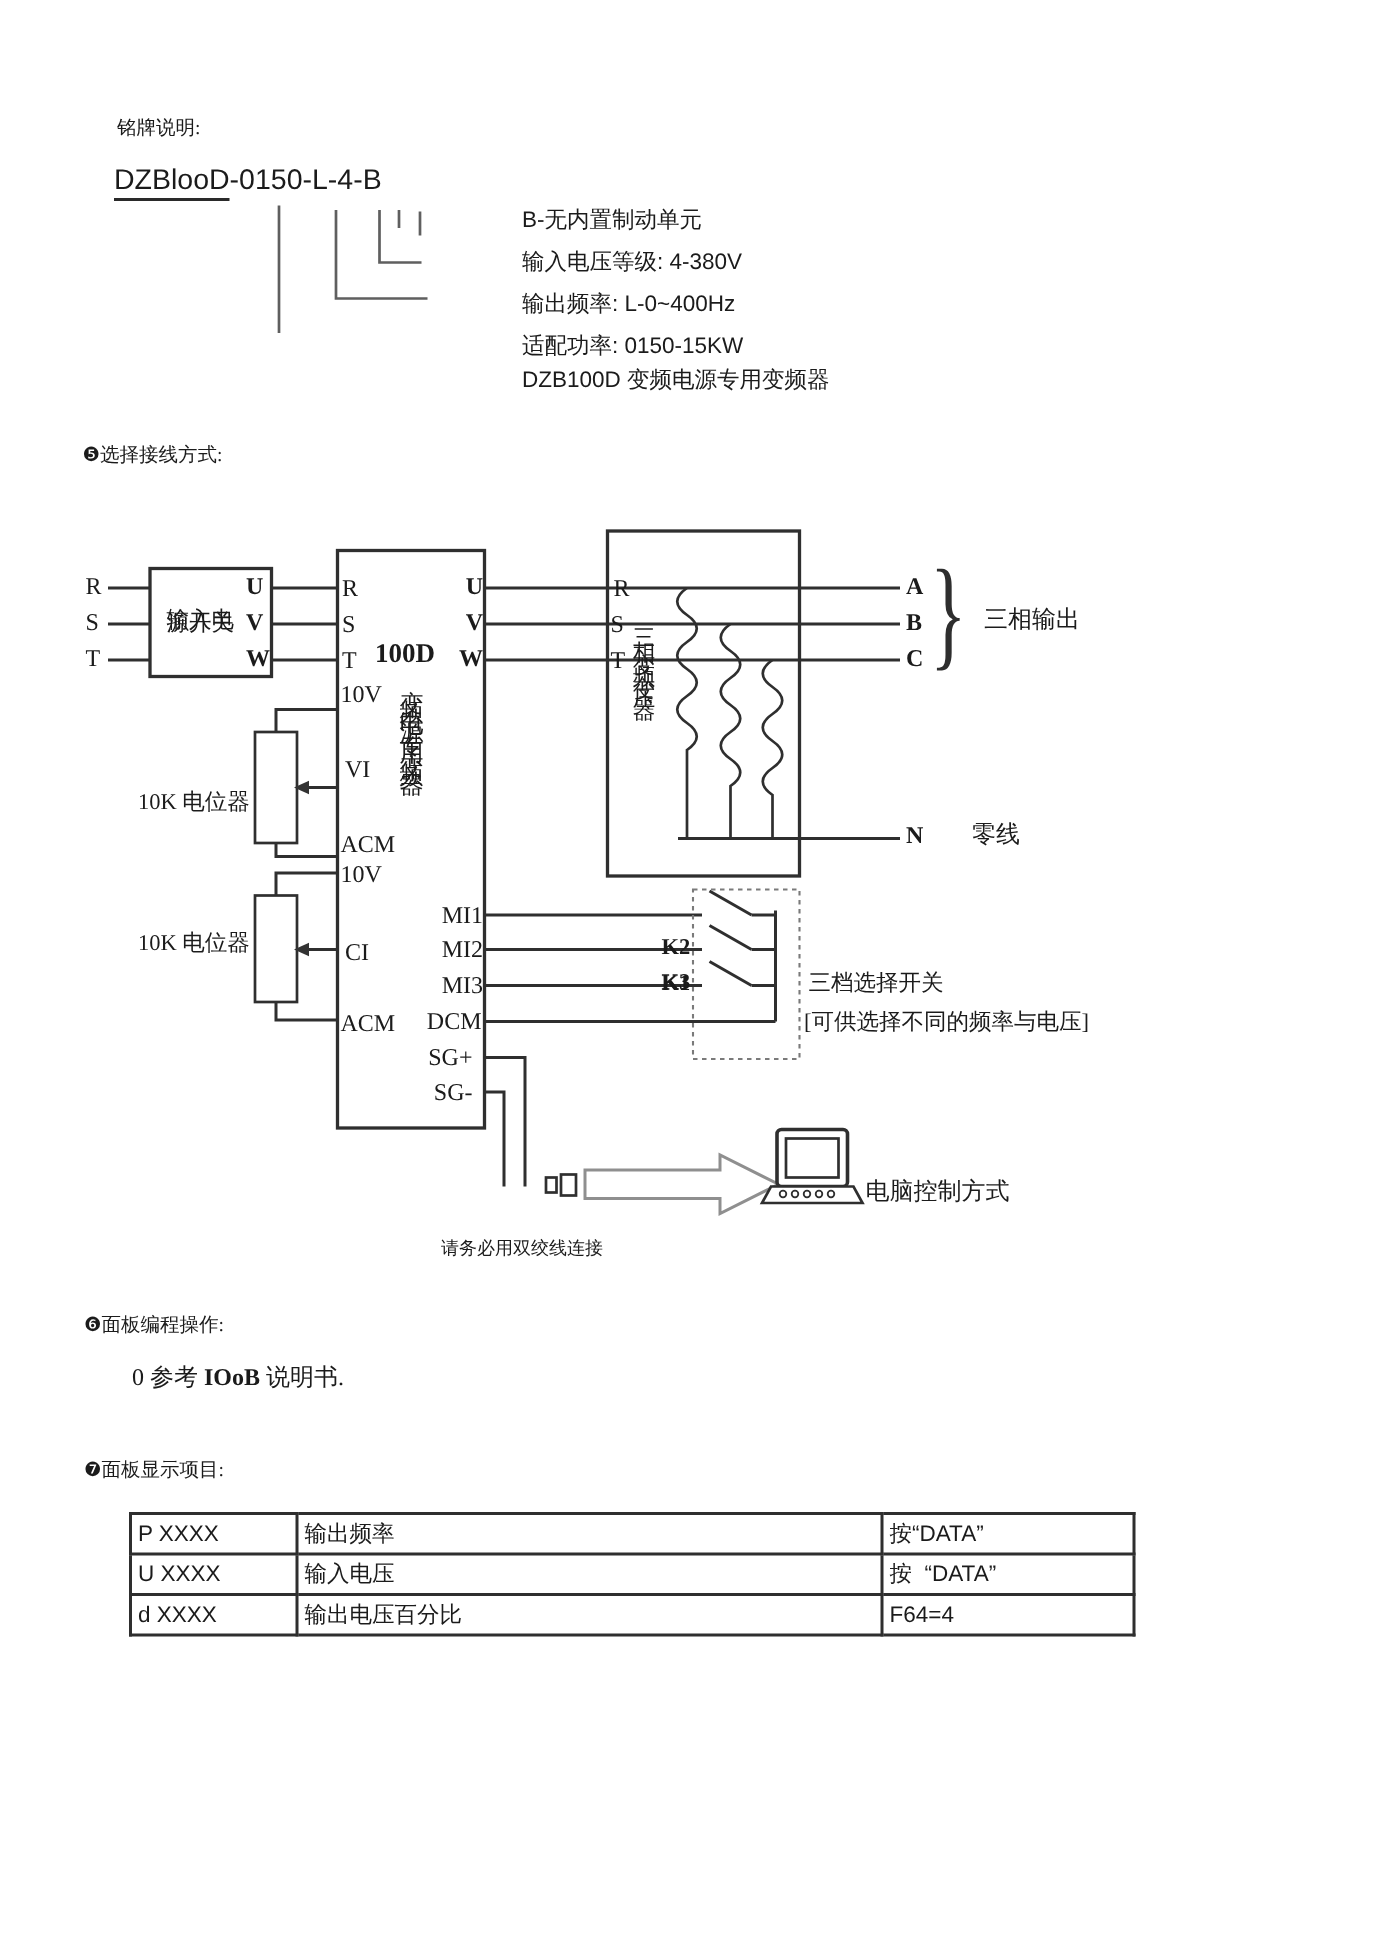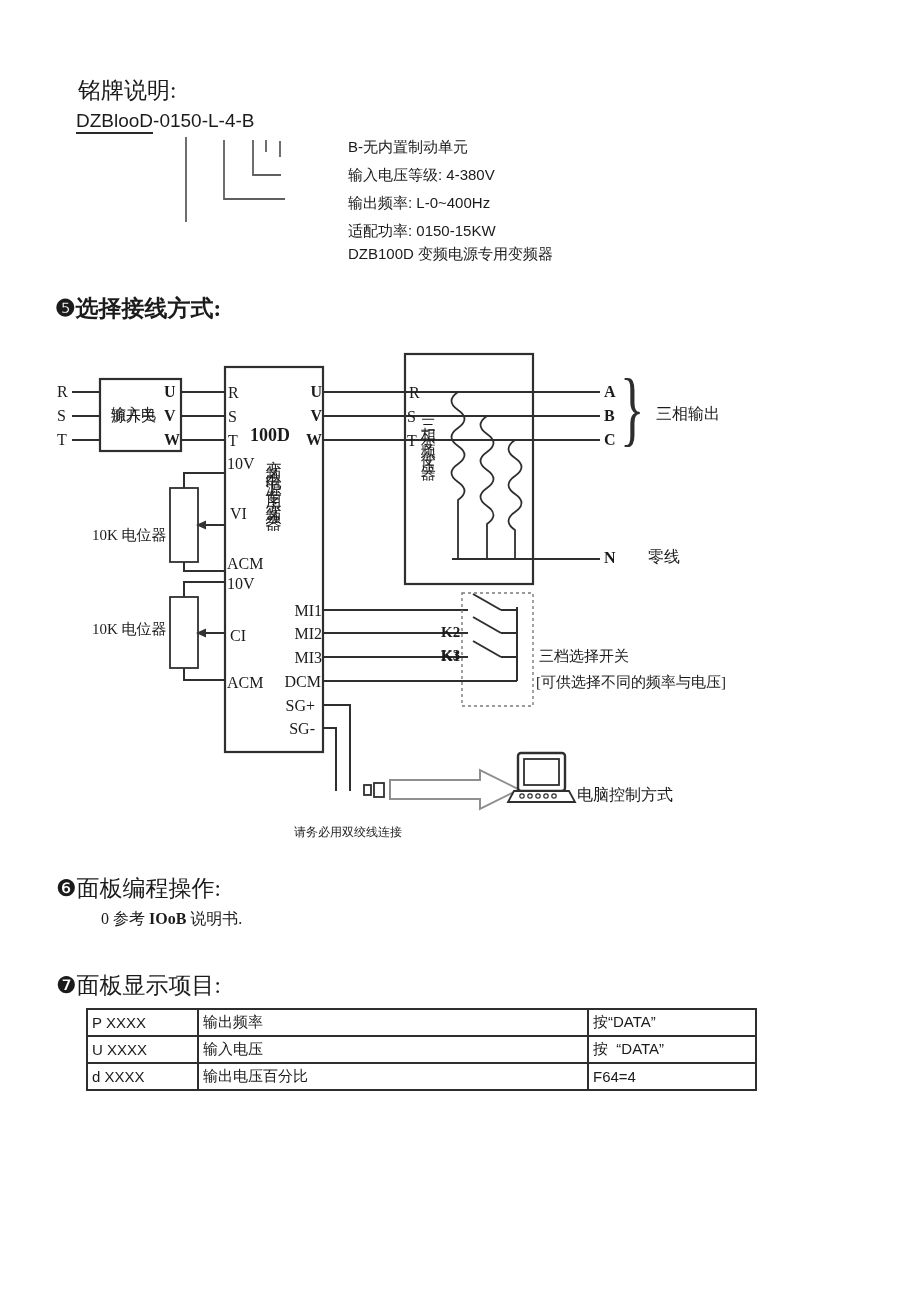--- a/index.html
+++ b/index.html
@@ -3,21 +3,21 @@
 <meta charset="utf-8">
 <style>
   html,body{margin:0;padding:0;}
   body{
     width:920px;height:1301px;position:relative;background:#ffffff;
     font-family:"Liberation Serif",serif;color:#1b1b1b;overflow:hidden;
   }
   .abs{position:absolute;white-space:pre;line-height:1.15;}
   .sans{font-family:"Liberation Sans",sans-serif;}
   .b{font-weight:bold;}
-  .h17{font-size:23px;}
+  .h17{font-size:13px;}
   .t16{font-size:16px;}
   .t15{font-size:15px;}
   .t12{font-size:12px;}
   .rlab{width:41px;text-align:right;}
   .vtext{writing-mode:vertical-rl;text-orientation:upright;}
   .vt-inv{font-size:16px;letter-spacing:7px;}
   .vt-tr{font-size:15px;letter-spacing:8px;}
   .underlined{border-bottom:2px solid #2a2a2a;padding-bottom:1px;}
   .brace{font-size:82px;font-weight:400;color:#2e2e2e;transform:scaleX(0.62);transform-origin:left top;line-height:1;}
   #diagram-svg{position:absolute;left:0;top:0;pointer-events:none;}
@@ -132,21 +132,21 @@
 
 <div class="abs h17" style="left:78px;top:78px;">铭牌说明:</div>
 <div class="abs sans" style="left:76px;top:110px;font-size:19px;"><span class="underlined">DZBlooD</span><span>-0150-L-4-B</span></div>
 
 <div class="abs sans t15" style="left:348px;top:138px;">B-无内置制动单元</div>
 <div class="abs sans t15" style="left:348px;top:166px;">输入电压等级: 4-380V</div>
 <div class="abs sans t15" style="left:348px;top:194px;">输出频率: L-0~400Hz</div>
 <div class="abs sans t15" style="left:348px;top:222px;">适配功率: 0150-15KW</div>
 <div class="abs sans t15" style="left:348px;top:245px;">DZB100D 变频电源专用变频器</div>
 
-<div class="abs h17" style="left:55px;top:296px;font-weight:bold;">❺选择接线方式:</div>
+<div class="abs h17" style="left:55px;top:296px;">❺选择接线方式:</div>
 
 <div class="abs t16" style="left:57px;top:383px;">R</div>
 <div class="abs t16" style="left:57px;top:407px;">S</div>
 <div class="abs t16" style="left:57px;top:431px;">T</div>
 
 <div class="abs t15" style="left:111px;top:406px;">输入电</div>
 <div class="abs t15" style="left:111px;top:408px;">源开关</div>
 <div class="abs t16 b" style="left:164px;top:383px;">U</div>
 <div class="abs t16 b" style="left:164px;top:407px;">V</div>
 <div class="abs t16 b" style="left:164px;top:431px;">W</div>
@@ -193,21 +193,21 @@
 <div class="abs t15 b" style="left:441px;top:600px;margin-top:48px;">K1</div>
 <div class="abs t15 b" style="left:441px;top:624px;">K2</div>
 <div class="abs t15 b" style="left:441px;top:647px;">K3</div>
 <div class="abs t15" style="left:539px;top:648px;">三档选择开关</div>
 <div class="abs t15" style="left:536px;top:674px;">[可供选择不同的频率与电压]</div>
 
 <div class="abs t16" style="left:577px;top:786px;">电脑控制方式</div>
 <div class="abs t12" style="left:294px;top:826px;">请务必用双绞线连接</div>
 
 <div class="abs h17" style="left:56px;top:876px;">❻面板编程操作:</div>
-<div class="abs t16" style="left:88px;top:910px;margin-left:13px;"><span>0 参考 </span><span class="b">IOoB</span><span> 说明书.</span></div>
+<div class="abs t16" style="left:88px;top:910px;"><span>0 参考 </span><span class="b">IOoB</span><span> 说明书.</span></div>
 
 <div class="abs h17" style="left:56px;top:973px;">❼面板显示项目:</div>
 
 <table class="disp">
   <colgroup>
       <col style="width:111px">
       <col style="width:390px">
       <col style="width:168px">
     </colgroup>
   <tbody>

